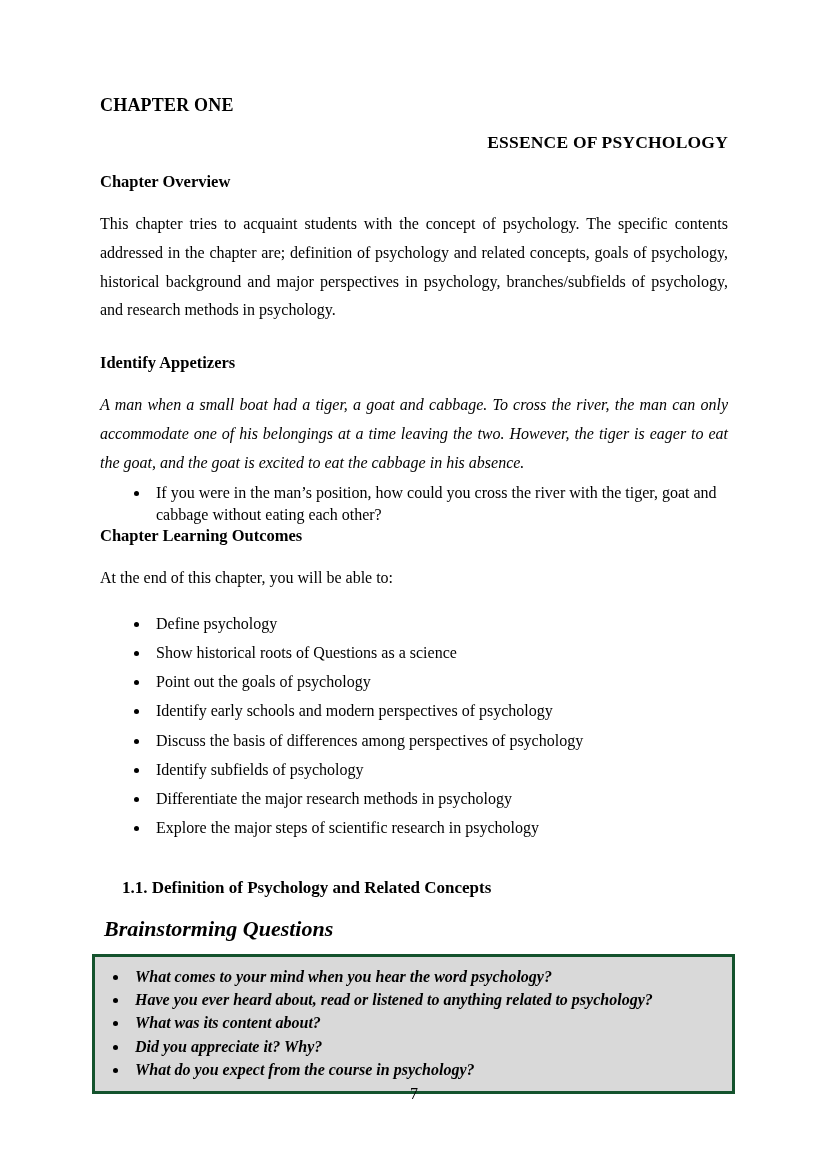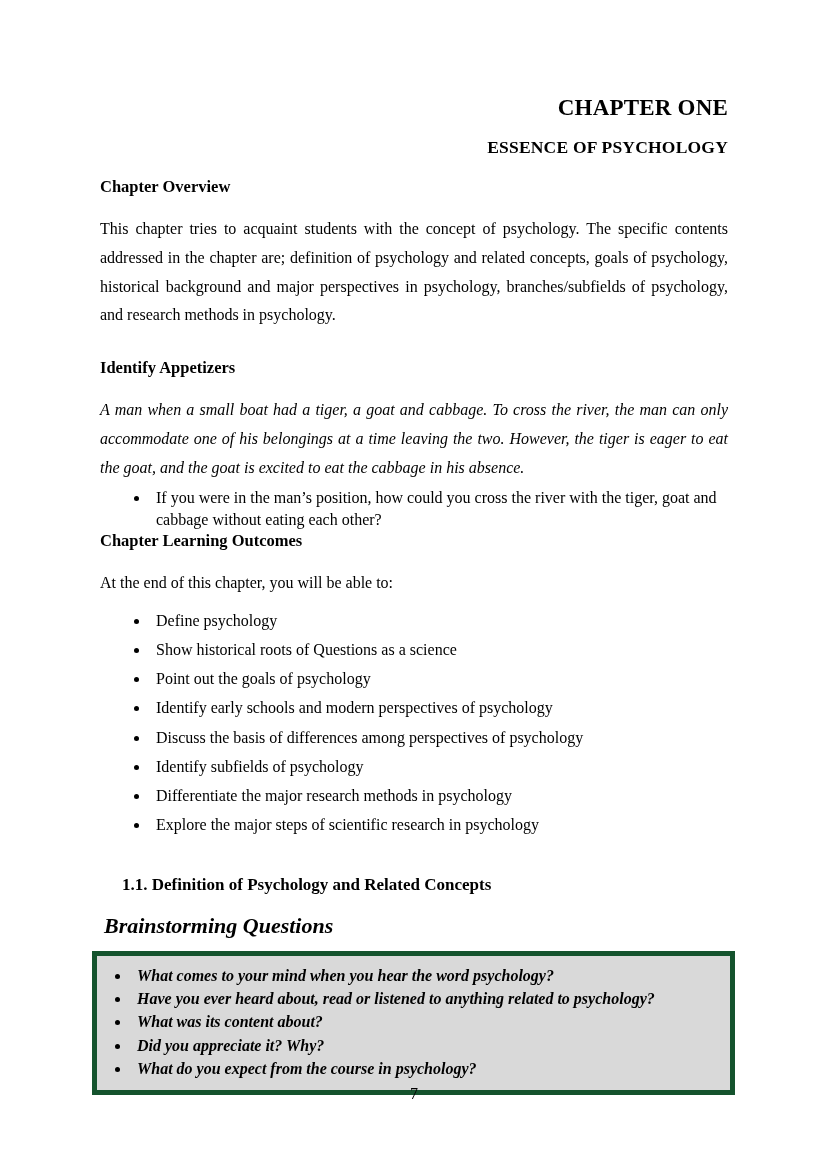--- a/index.html
+++ b/index.html
@@ -9,23 +9,23 @@
     width: 828px;
     height: 1171px;
     background: #ffffff;
     font-family: "Liberation Serif", serif;
     font-size: 16px;
     color: #000000;
     padding: 95px 100px 0 100px;
     overflow: hidden;
   }
   .center-title {
-    text-align: right;
+    text-align: left;
     font-weight: bold;
-    font-size: 23px;
+    font-size: 18px;
     margin: 0 0 16px 0;
     letter-spacing: 0.2px;
   }
   .center-subtitle {
     text-align: right;
     font-weight: bold;
     font-size: 17.5px;
     margin: 0 0 19px 0;
     letter-spacing: 0.2px;
   }
@@ -54,40 +54,40 @@
     padding-left: 6px;
   }
   .question-item li {
     line-height: 1.4;
     margin-bottom: 0;
   }
   .question-item { margin-bottom: 22px; }
   .outcomes-heading { margin-top: 26px; margin-bottom: 14px; }
   .outcomes-intro {
     line-height: 1.8;
-    margin: 0 0 8px 0;
+    margin: 0 0 16px 0;
   }
   ul.outcomes-list li {
     line-height: 1.82;
     margin-bottom: 0;
   }
   .section-heading {
     font-size: 17px;
     font-weight: bold;
     margin: 36px 0 18px 22px;
   }
   .brainstorm-heading {
     font-size: 22px;
     font-weight: bold;
     font-style: italic;
     margin: 0 4px 12px 4px;
   }
   .question-box {
     background: #d9d9d9;
-    border: 5px solid #14532d;
+    border: 3px solid #14532d;
     margin: 0 -7px 0 -8px;
     padding: 8px 14px 10px 6px;
   }
   .question-box ul {
     margin: 0;
     padding-left: 28px;
   }
   .question-box li {
     font-weight: bold;
     font-style: italic;

